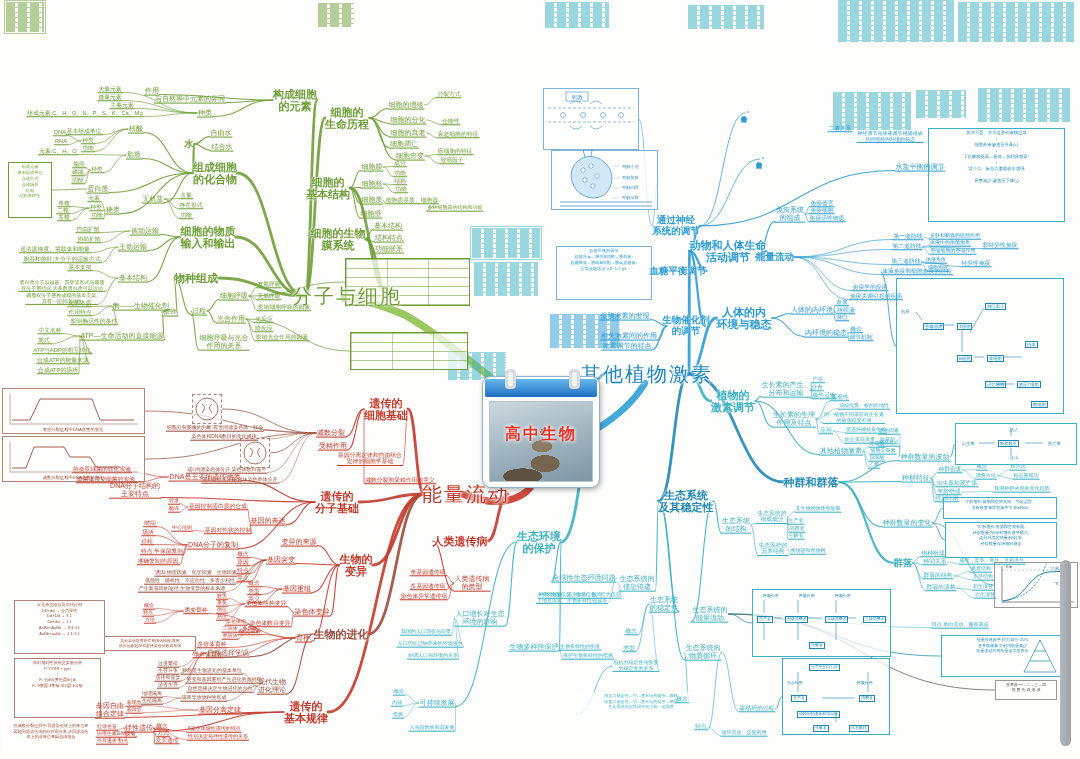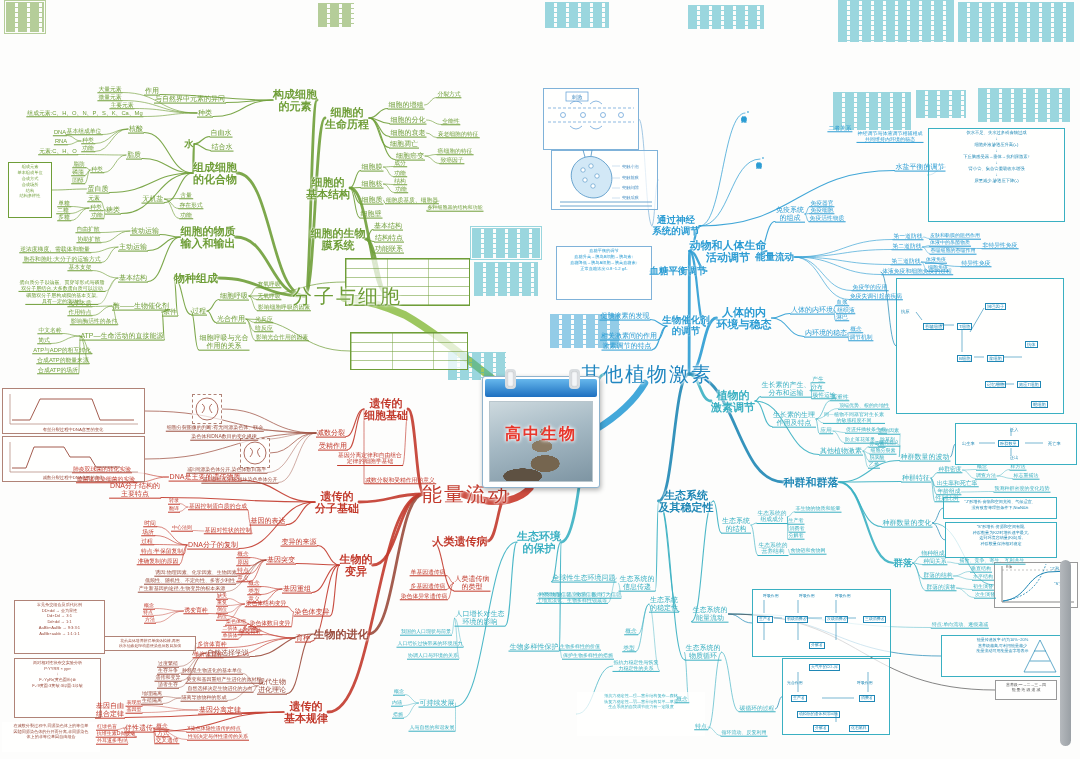--- a/index.html
+++ b/index.html
@@ -25,21 +25,21 @@
   .cell{position:absolute;white-space:nowrap;line-height:1.2;}
   .cell.cb{border:1px solid currentColor;padding:0 1px;background:#fff;}
   .grid{background-image:
      repeating-linear-gradient(to bottom, rgba(111,158,56,.55) 0 1px, transparent 1px 9px),
      repeating-linear-gradient(to right, rgba(111,158,56,.45) 0 1px, transparent 1px 41px);}
   .smear{position:absolute;z-index:1;opacity:.5;
      background-image:repeating-linear-gradient(to bottom, currentColor 0 1.2px, transparent 1.2px 5px),
                       repeating-linear-gradient(to right, currentColor 0 9px, transparent 9px 12px);}
   .smear.sb2{outline:1px solid currentColor;outline-offset:1px;}
   .calendar{position:absolute;left:482px;top:376px;width:118px;height:112px;z-index:6;background:#fff;
-            border:1px solid #8fb3cd;border-radius:3px;box-shadow:1px 2px 5px rgba(0,0,0,.3);padding:2px;
+            border:1px solid #8fb3cd;border-radius:9px;box-shadow:1px 2px 5px rgba(0,0,0,.3);padding:2px;
             box-sizing:border-box;}
   .cal-head{height:18px;background:linear-gradient(#66b7ec,#1d6fc0);border-radius:2px;}
   .ring{position:absolute;top:-8px;width:7px;height:16px;border:2px solid #d9dde0;background:#f4f6f8;
         border-radius:4px;box-shadow:inset 0 0 2px #8a8f94;}
   .r1{left:22px}.r2{left:86px}
   .cal-photo{position:absolute;left:6px;right:6px;top:24px;bottom:5px;border:1px solid #b9c6cd;
      background:
       radial-gradient(ellipse 32px 13px at 32% 94%, #5e5142 0 60%, transparent 61%),
       radial-gradient(ellipse 24px 14px at 54% 78%, #75654f 0 60%, transparent 61%),
       radial-gradient(ellipse 17px 10px at 51% 56%, #8a7a63 0 60%, transparent 61%),

